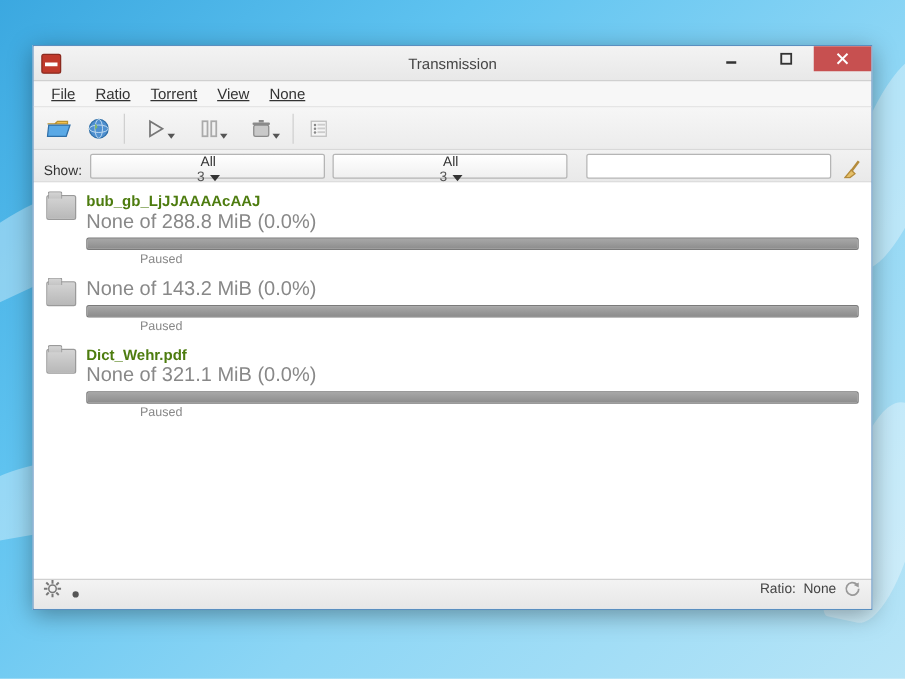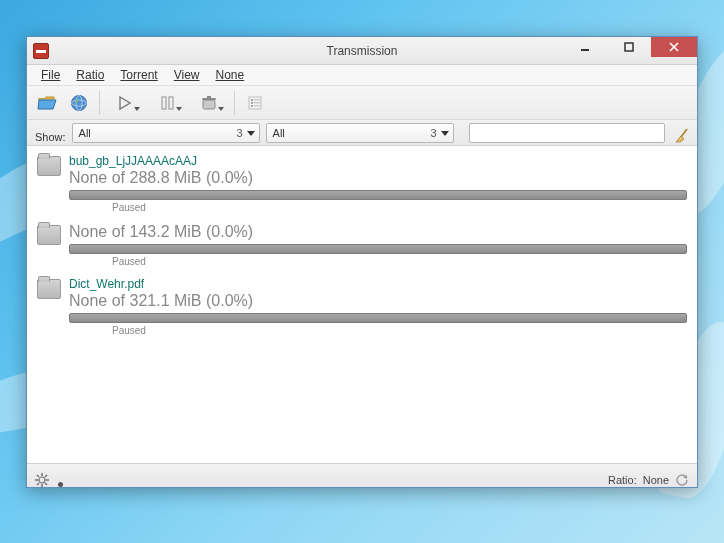--- a/index.html
+++ b/index.html
@@ -119,20 +119,21 @@
   display: flex; align-items: center;
   height: 20px;
   border: 1px solid #b5b5b5;
   background: linear-gradient(#ffffff,#f0f0f0);
   border-radius: 2px;
   min-width: 188px;
   padding: 0 4px 0 6px;
   font-size: 11px;
   justify-content: space-between;
   cursor: default;
+  flex-direction: column;
 }
 .combo .right { display: flex; align-items: center; gap: 4px; }
 .combo .count { color: #555; }
 .combo .caret {
   width: 0; height: 0;
   border-left: 4px solid transparent;
   border-right: 4px solid transparent;
   border-top: 5px solid #333;
 }
 .search {
@@ -165,35 +166,35 @@
   border-radius: 2px;
   position: relative;
   flex-shrink: 0;
 }
 .folder-ico::before {
   content:""; position:absolute; left:0; top:-4px; width:10px; height:5px;
   background: linear-gradient(#d4d4d4,#c4c4c4);
   border:1px solid #9a9a9a; border-bottom:none; border-radius:2px 2px 0 0;
 }
 .tinfo { flex: 1 1 auto; }
-.tname { font-size: 12px; font-weight: 400; color: #0f766e; margin-bottom: 1px; }
+.tname { font-size: 12px; font-weight: 700; color: #4d7c0f; margin-bottom: 1px; }
 .tstatus { font-size: 16px; color: #888; margin-bottom: 3px; }
 .tbar {
   height: 10px;
   background: linear-gradient(#a7a7a7,#8d8d8d);
   border: 1px solid #7a7a7a;
   border-radius: 2px;
   margin-bottom: 2px;
 }
 .tstate { font-size: 10px; color: #888; padding-left: 43px; }
 
 .statusbar {
   height: 24px;
   display: flex;
-  align-items: flex-end;
+  align-items: flex-start;
   padding: 0 8px;
   background: linear-gradient(#f3f3f3,#e7e7e7);
   border-top: 1px solid #d0d0d0;
   justify-content: space-between;
   font-size: 11px;
 }
 .statusbar .left { display:flex; align-items:center; gap:10px; }
 .statusbar .right { display:flex; align-items:center; gap:6px; color:#444; }
 .gear { color:#777; font-size:13px; }
 .turtle { width:16px; height:10px; background:#555; border-radius:50% 50% 40% 40%; position:relative; }

